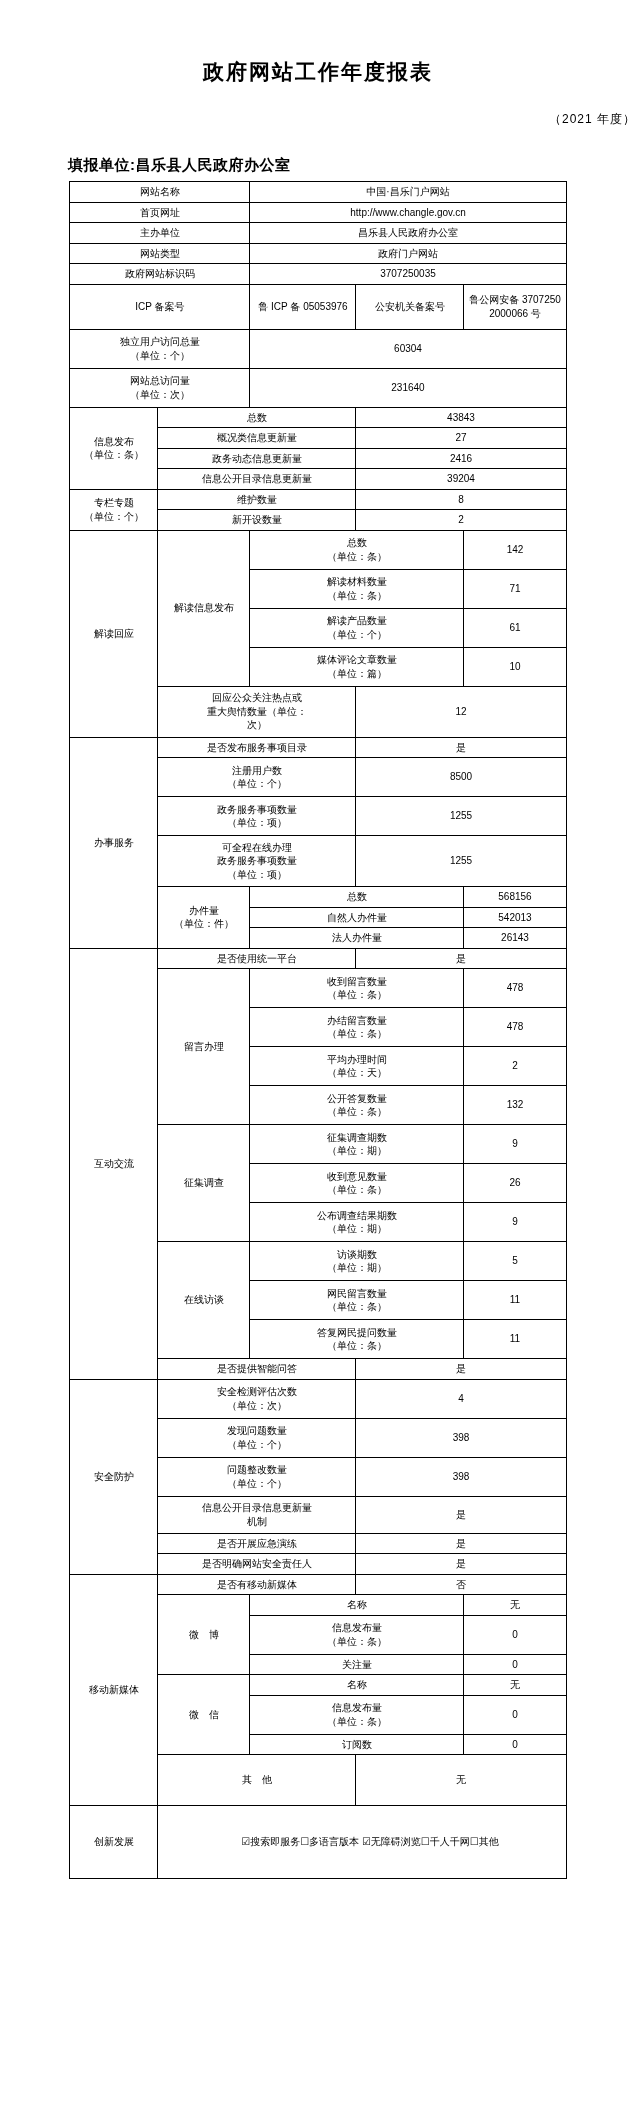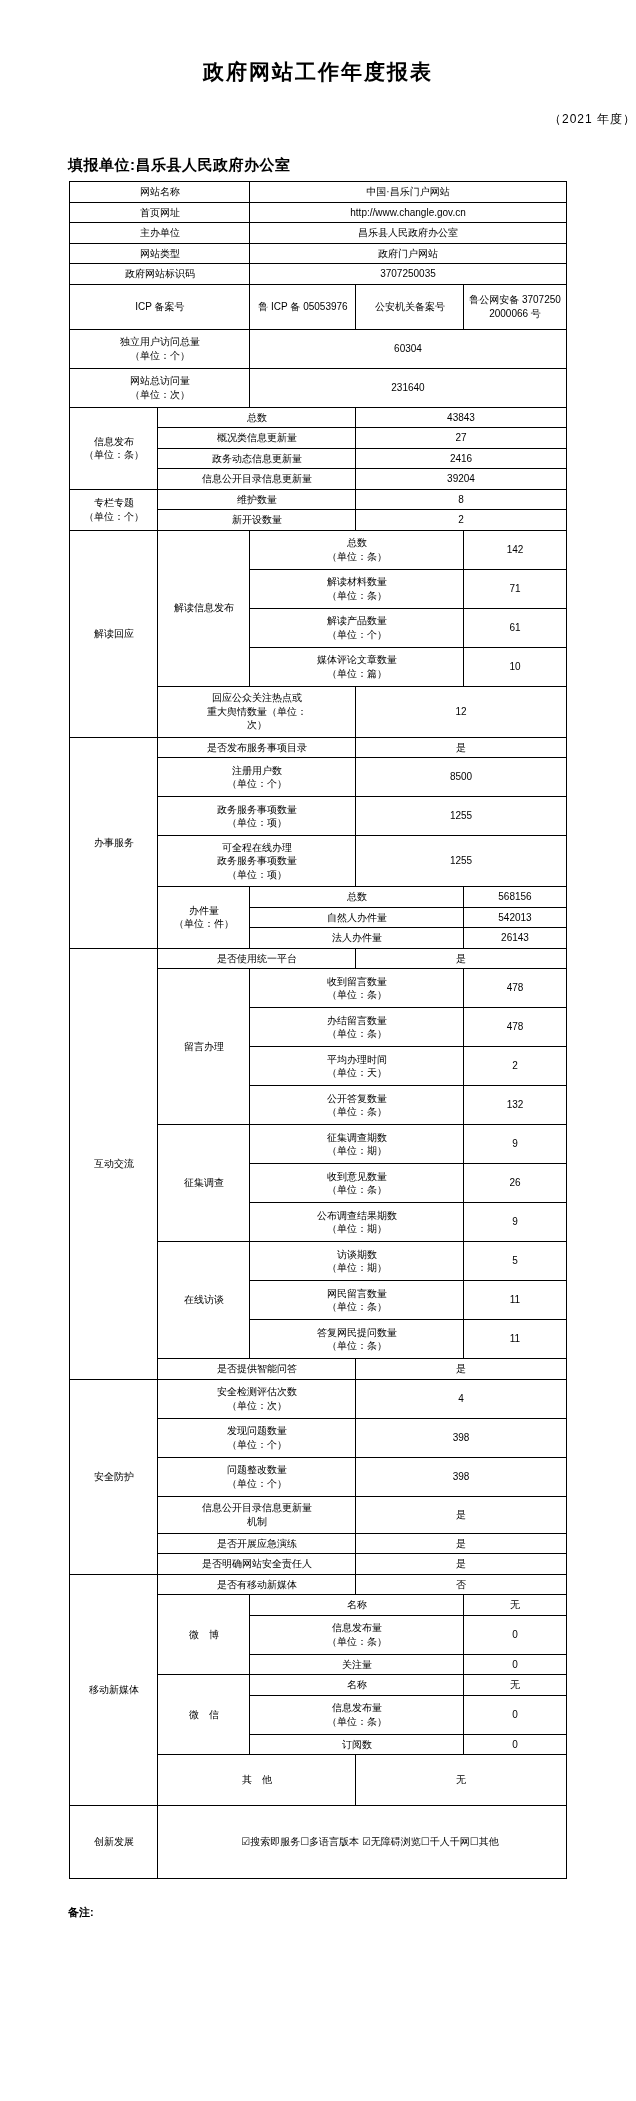--- a/index.html
+++ b/index.html
@@ -361,14 +361,13 @@
         <td class="value" colspan="2">无</td>
       </tr>
 
       <tr>
         <td class="label" style="height:66px">创新发展</td>
         <td class="innov" colspan="4">☑搜索即服务☐多语言版本 ☑无障碍浏览☐千人千网☐其他</td>
       </tr>
     </tbody>
   </table>
 
-  <div class="note">备注:</div>
 </div>
 
 </body></html>

